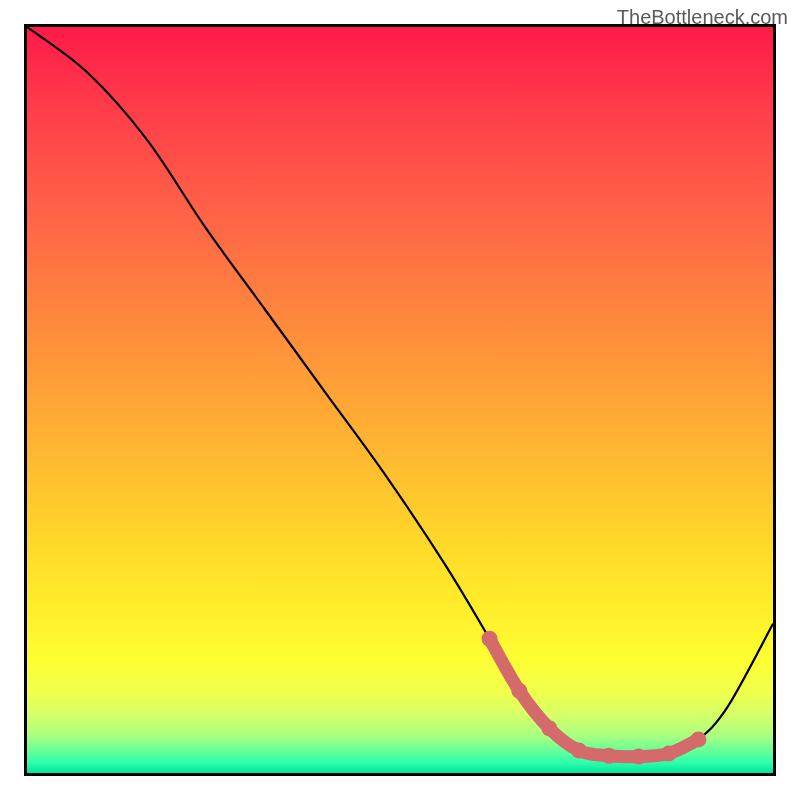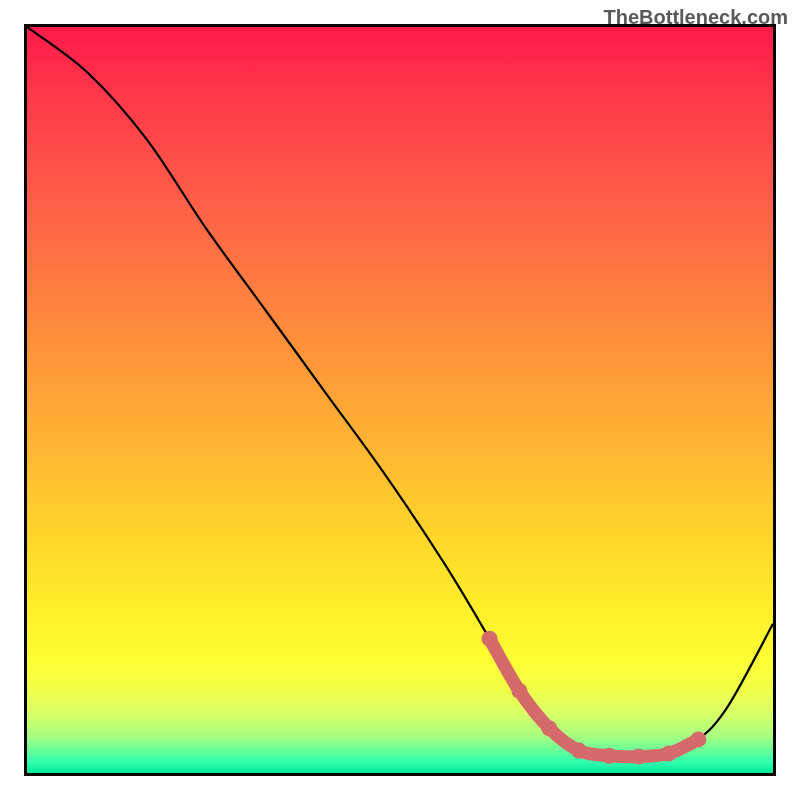--- a/index.html
+++ b/index.html
@@ -9,21 +9,21 @@
     height: 800px;
     position: relative;
     font-family: Arial, sans-serif;
     background: #fff;
   }
   .watermark {
     position: absolute;
     top: 6px;
     right: 12px;
     font-size: 20px;
-    font-weight: bold;
+    font-weight: normal;
     color: #5a5a5a;
     z-index: 10;
   }
   .plot-area {
     position: absolute;
     left: 24px;
     top: 24px;
     width: 752px;
     height: 752px;
     border: 3px solid #000;

